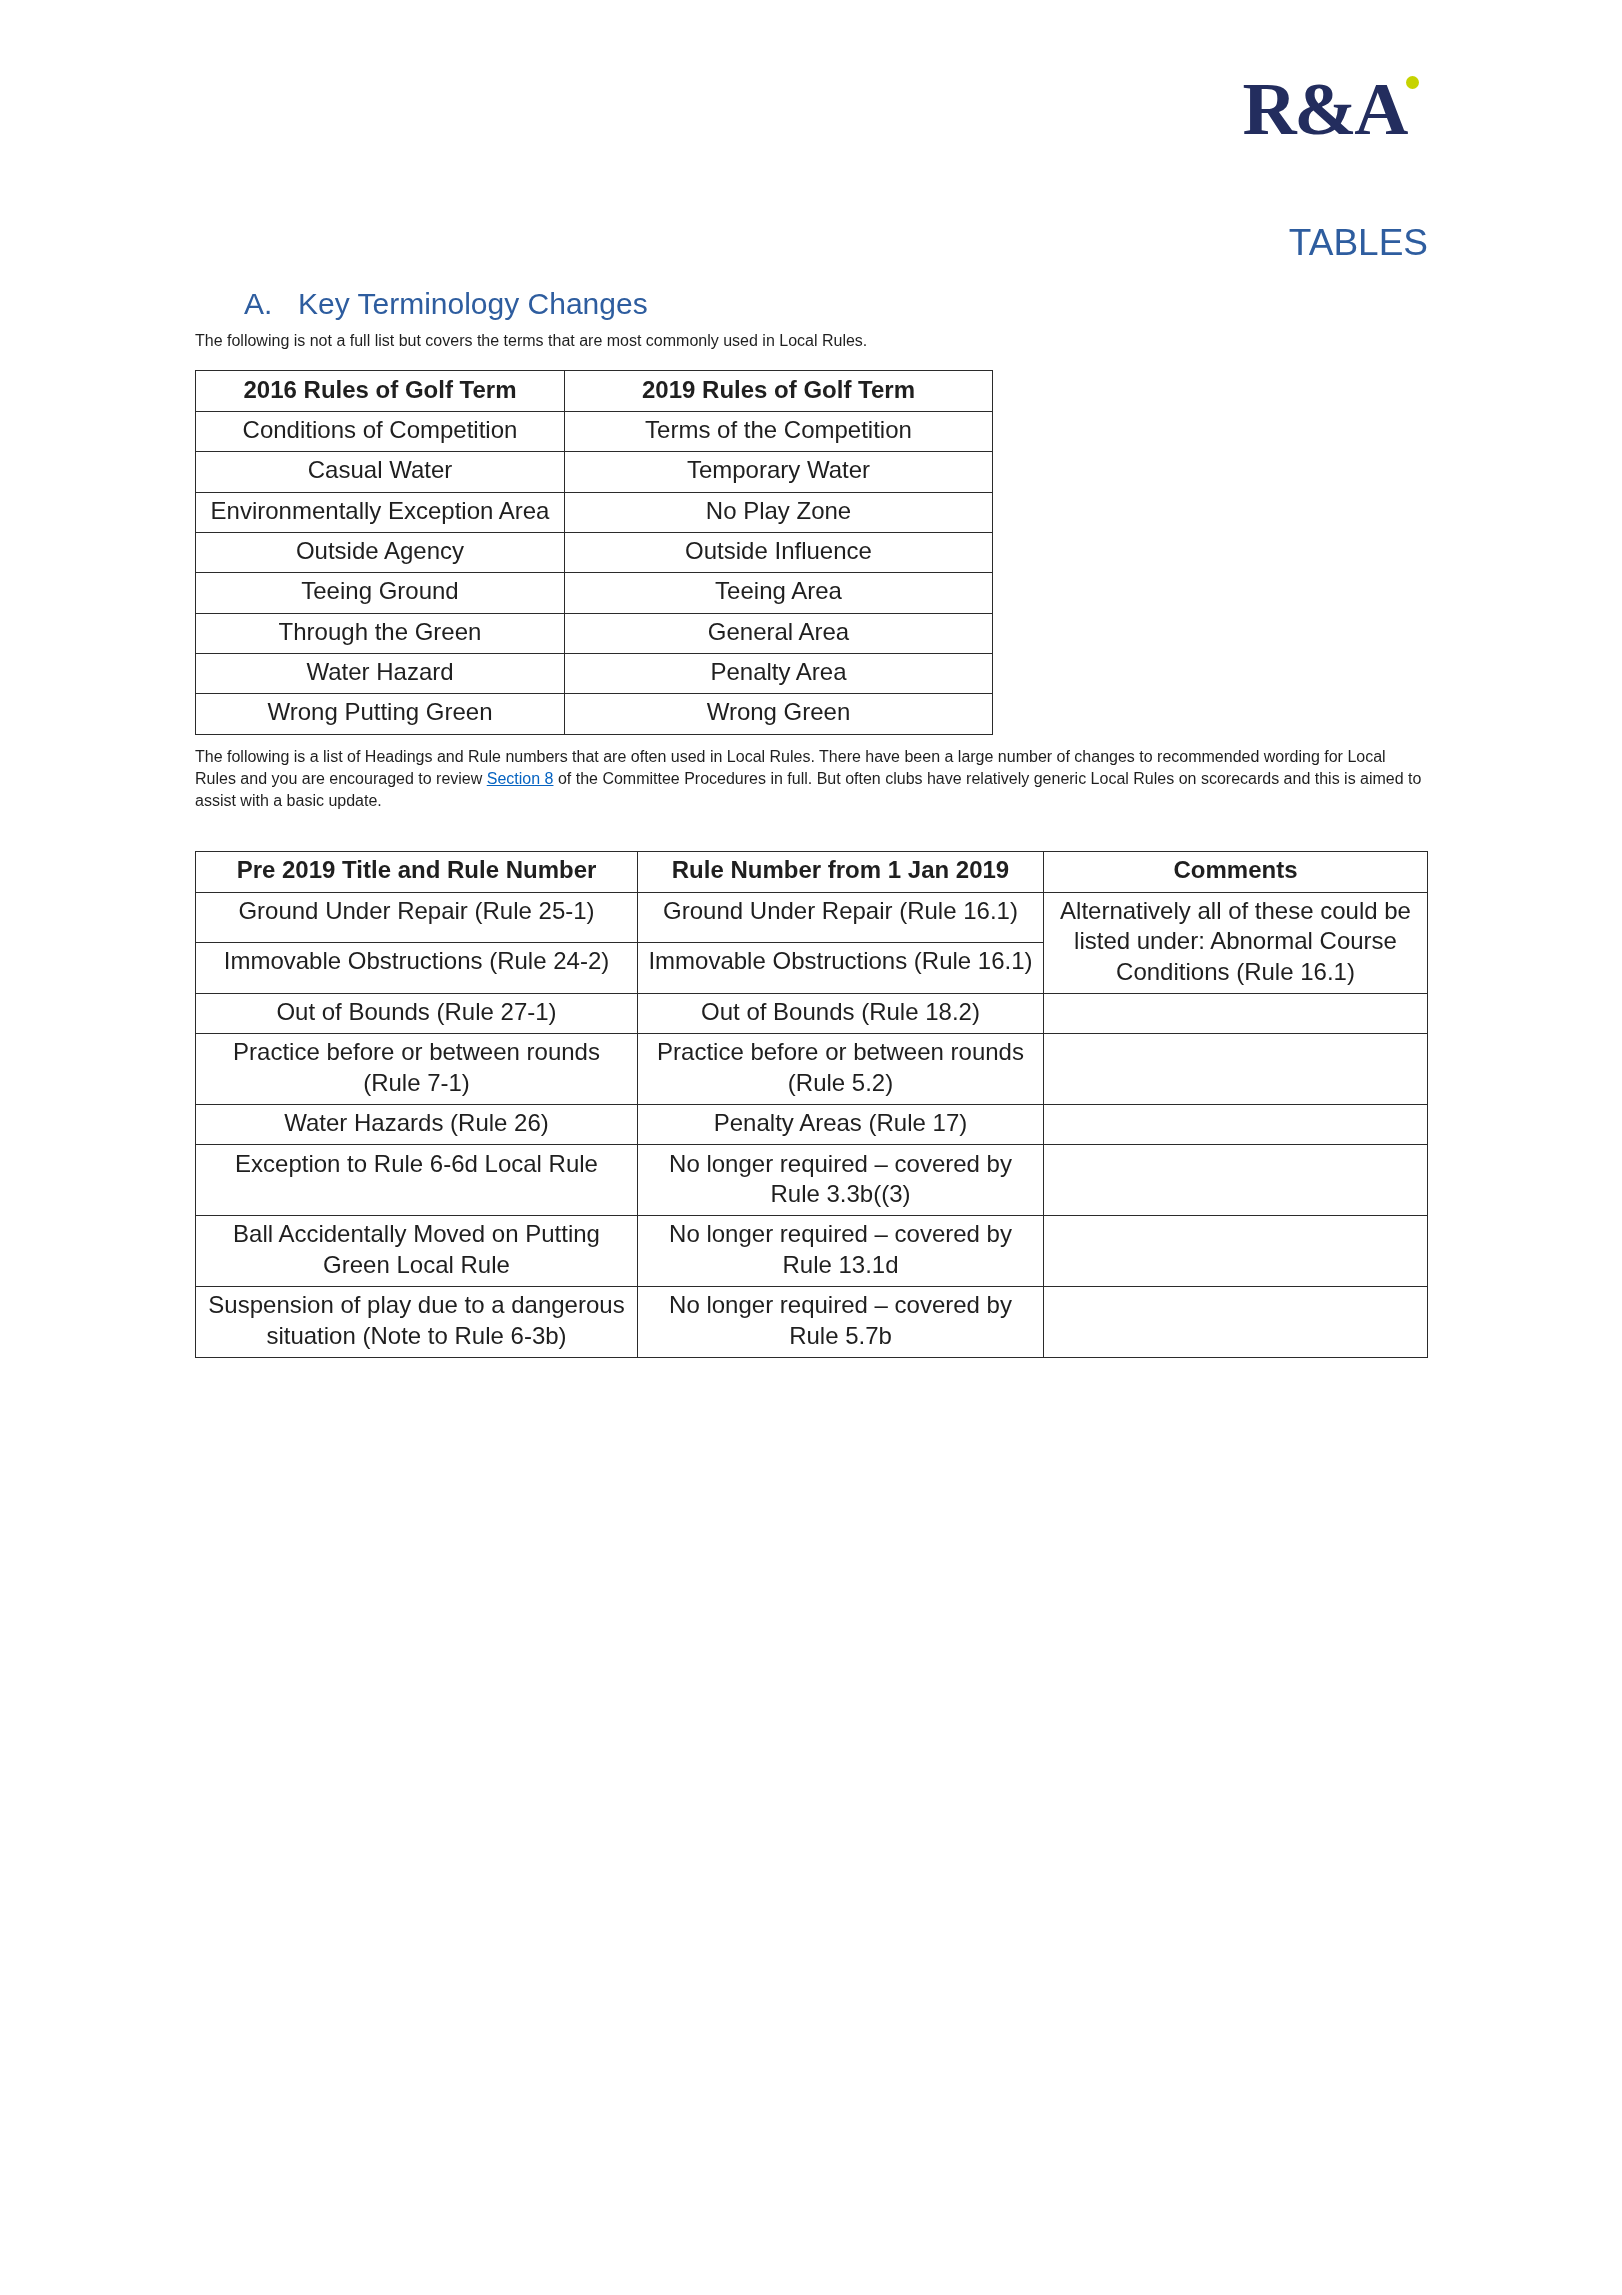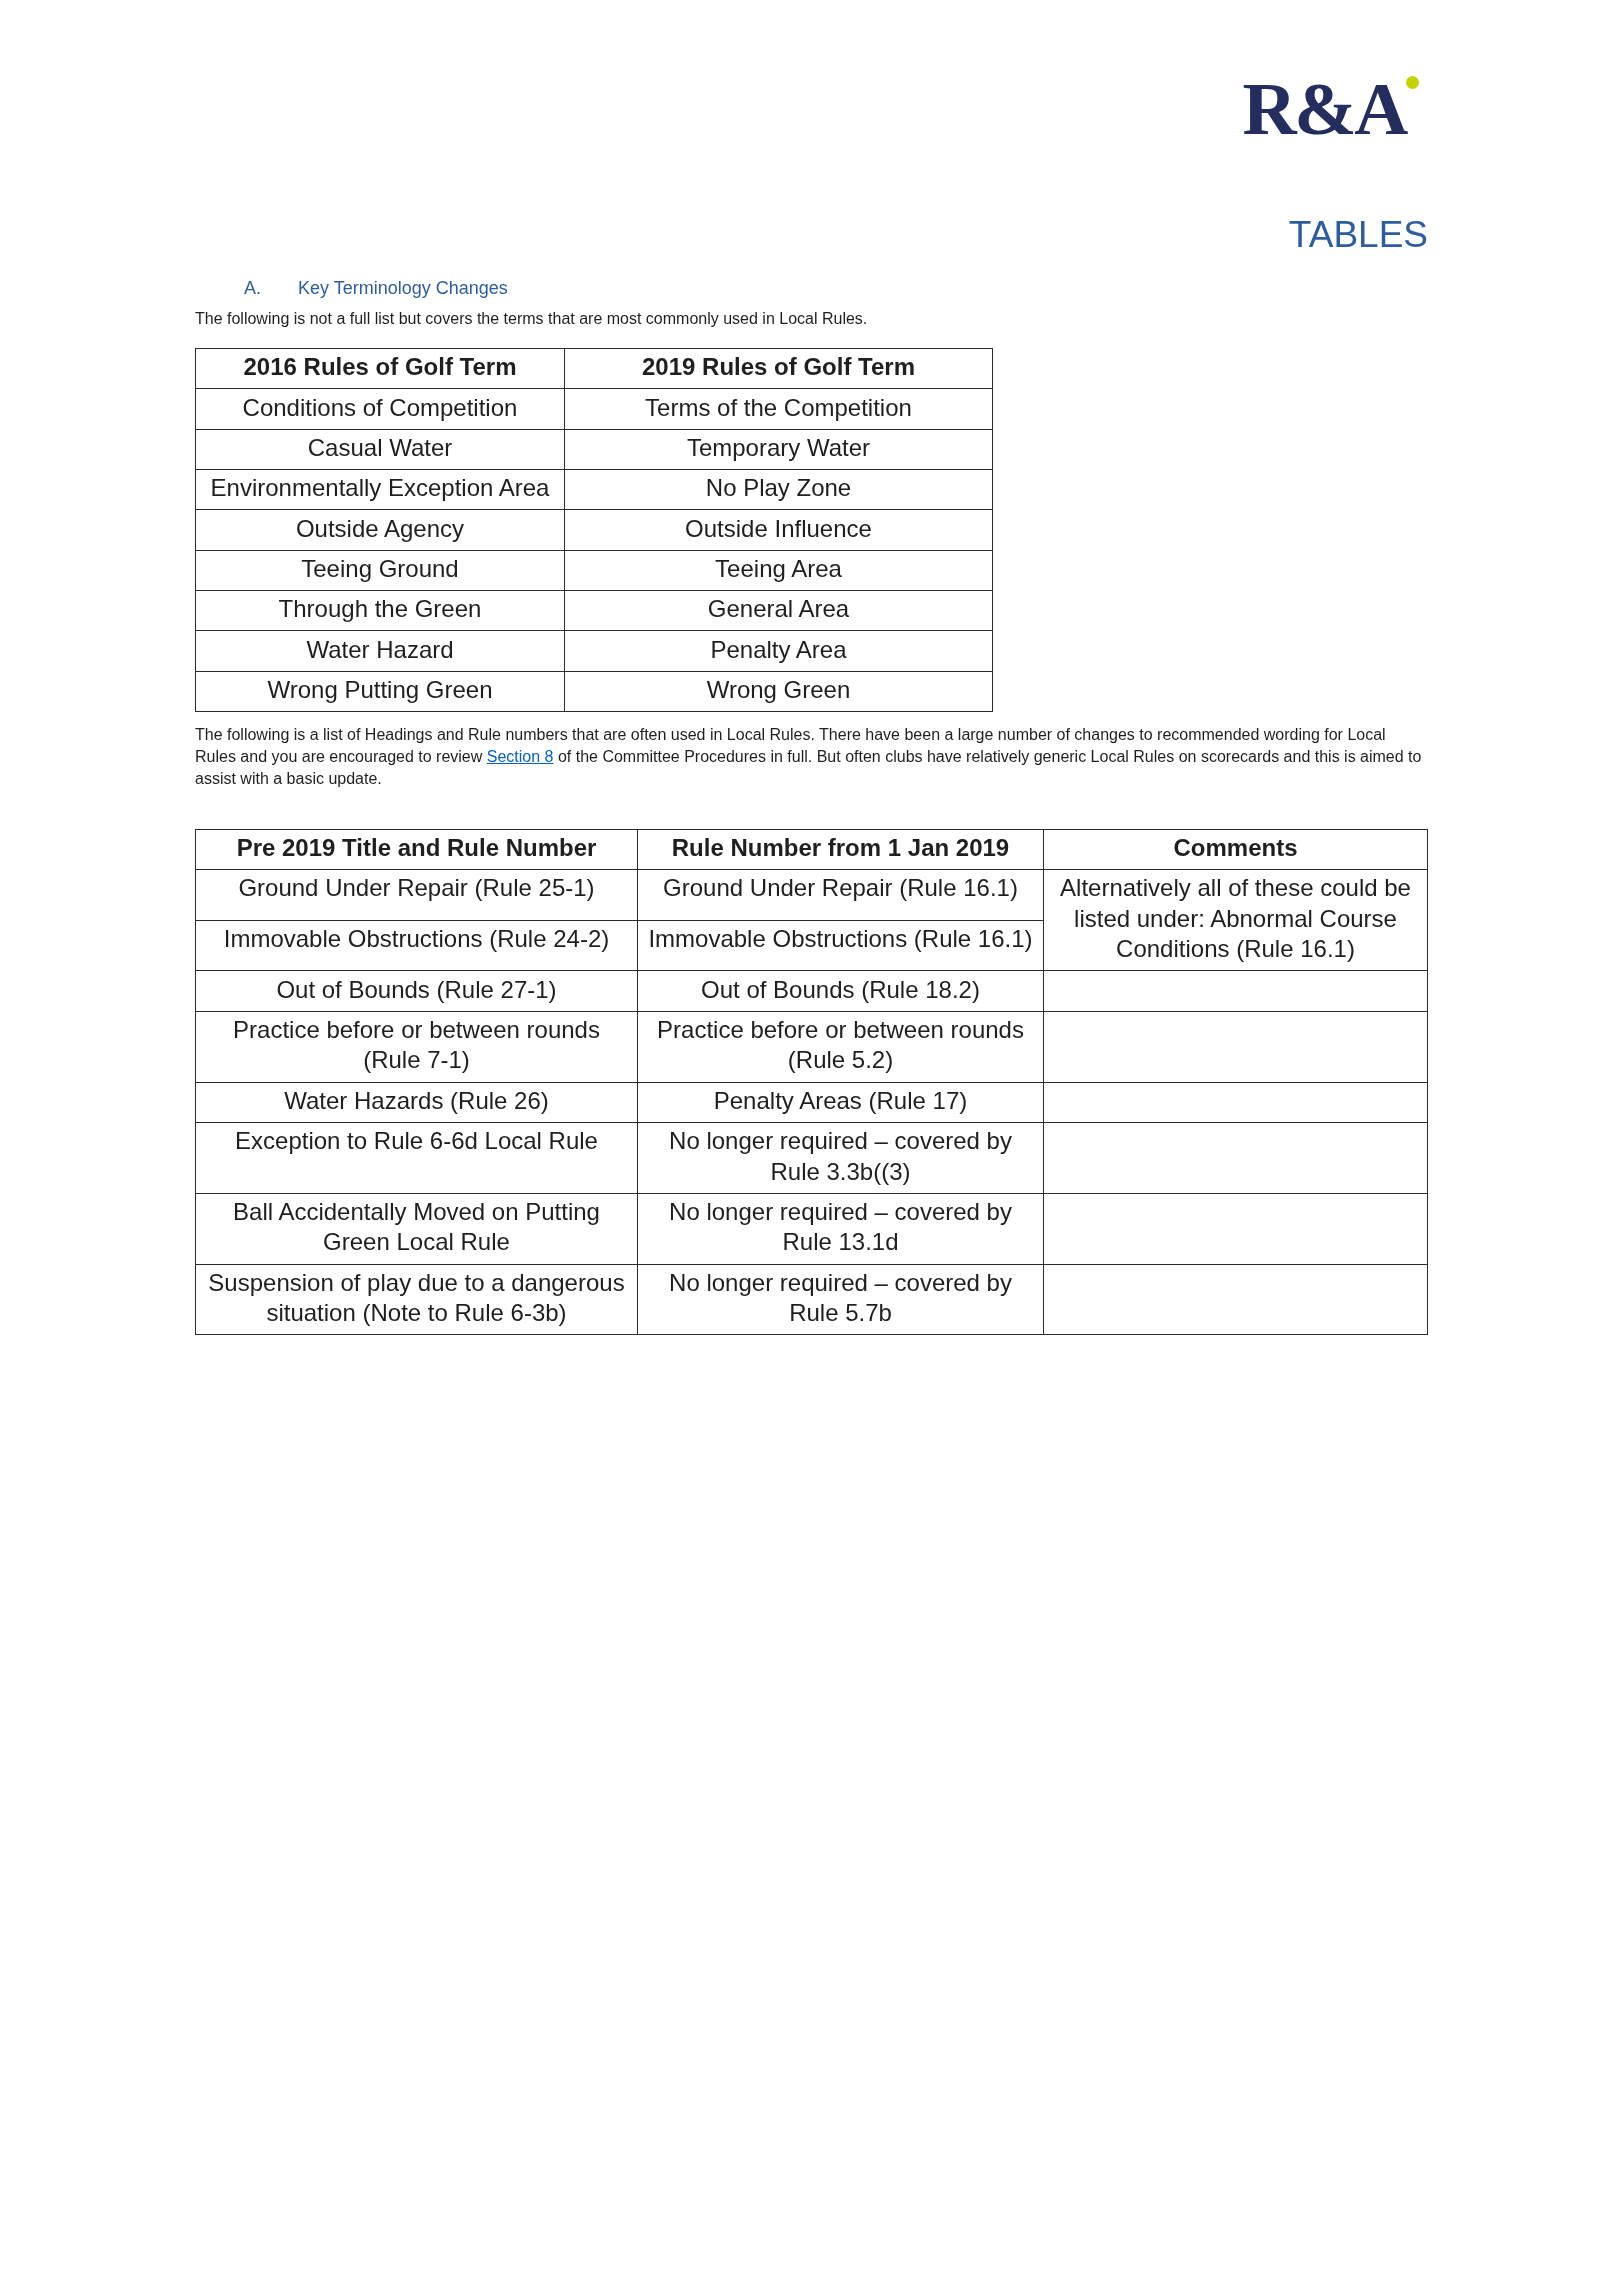--- a/index.html
+++ b/index.html
@@ -2,21 +2,21 @@
 <html style="font-size:13px"><head>
 <meta charset="utf-8">
 <style>
   html,body{margin:0;padding:0;background:#ffffff;}
   .page{
     position:relative;
     width:1623px;
     height:1799px;
     background:#ffffff;
     box-sizing:border-box;
-    padding:8px 195px;
+    padding:16px 195px;
     font-family:"Liberation Sans", sans-serif;
     color:#1f1f1f;
     overflow:hidden;
   }
   
   .logo{
     position:absolute;
     top:71px;
     right:217px;
     line-height:1;
@@ -42,21 +42,21 @@
     margin:205px 0 0 0;
     text-align:right;
     font-size:37px;
     font-weight:400;
     color:#2e5d9f;
     line-height:1.2;
   }
   
   .section-heading{
     margin:21px 0 0 49px;
-    font-size:18px;
+    font-size:30px;
     font-weight:400;
     color:#2e5d9f;
     line-height:1.2;
   }
   .section-heading .letter{
     display:inline-block;
     width:54px;
   }
   .section-heading-b{margin-top:78px;}
   

